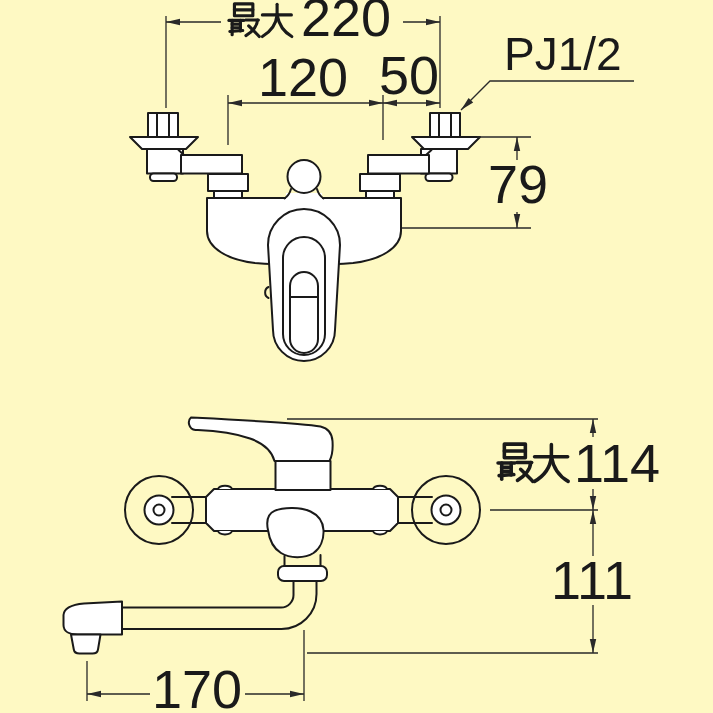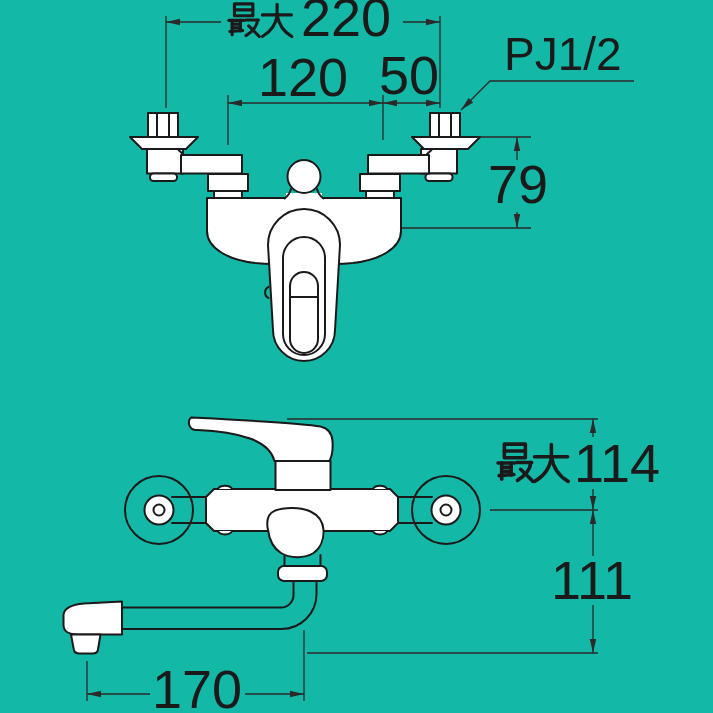--- a/index.html
+++ b/index.html
@@ -1,16 +1,16 @@
 <!DOCTYPE html>
 <html><head>
 <meta charset="utf-8">
 <style>
   html,body{margin:0;padding:0;background:#ffffff;}
-  .stage{width:713px;height:713px;background:#14b8a6;position:relative;overflow:hidden;}
+  .stage{width:713px;height:713px;background:#fef9c3;position:relative;overflow:hidden;}
   svg{display:block;}
   .ol{fill:#ffffff;stroke:#1a1a1a;stroke-width:2;stroke-linejoin:round;}
   .ln{fill:none;stroke:#1a1a1a;stroke-width:2;stroke-linecap:round;}
   .thin{fill:none;stroke:#2a2a2a;stroke-width:1.3;}
   .ar{fill:#2a2a2a;stroke:none;}
   .patch{fill:#ffffff;stroke:none;}
   .kj path{fill:none;stroke:#1a1a1a;stroke-width:3.4;stroke-linecap:round;stroke-linejoin:round;}
   text{font-family:"Liberation Sans","DejaVu Sans",sans-serif;fill:#1a1a1a;}
   .num{font-size:54px;}
   .pj{font-size:46px;}

